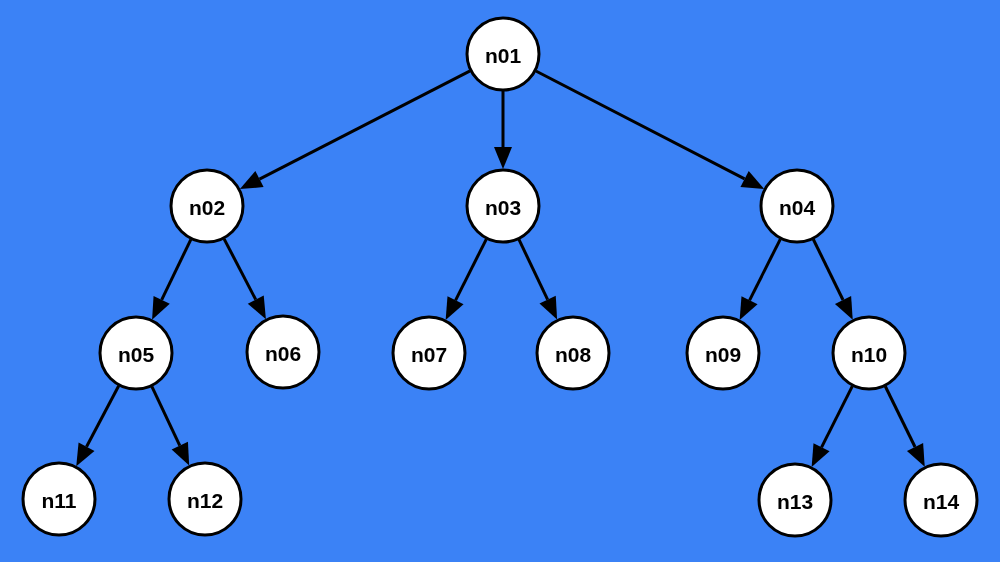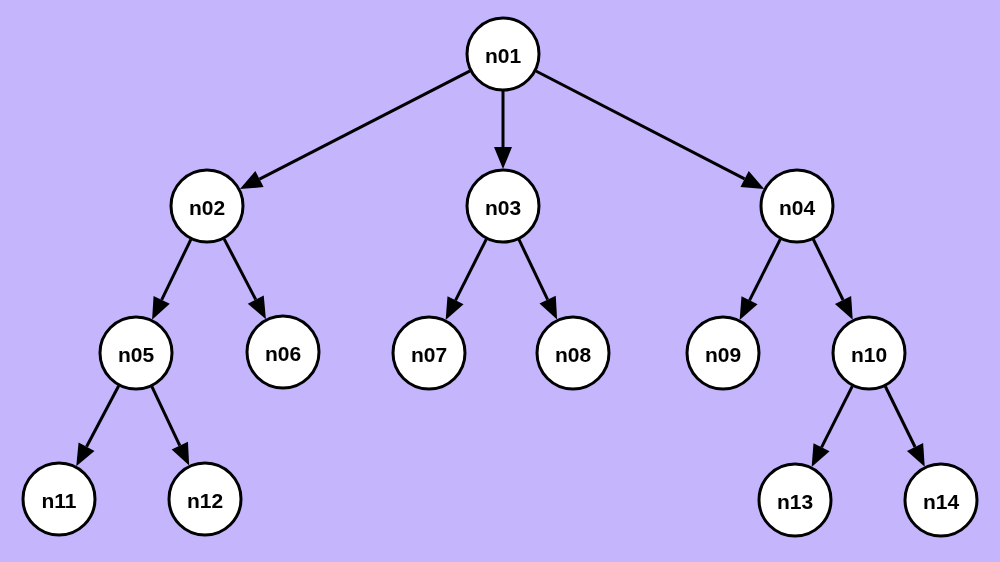--- a/index.html
+++ b/index.html
@@ -4,21 +4,21 @@
 <style>
   html, body {
     margin: 0;
     padding: 0;
     background: #ffffff;
   }
   #diagram-root {
     position: relative;
     width: 1000px;
     height: 562px;
-    background: #c4b5fd;
+    background: #3b82f6;
     overflow: hidden;
     font-family: "Liberation Sans", sans-serif;
   }
   #graph-svg {
     display: block;
     width: 1000px;
     height: 562px;
   }
   .edge-line {
     stroke: #000000;

